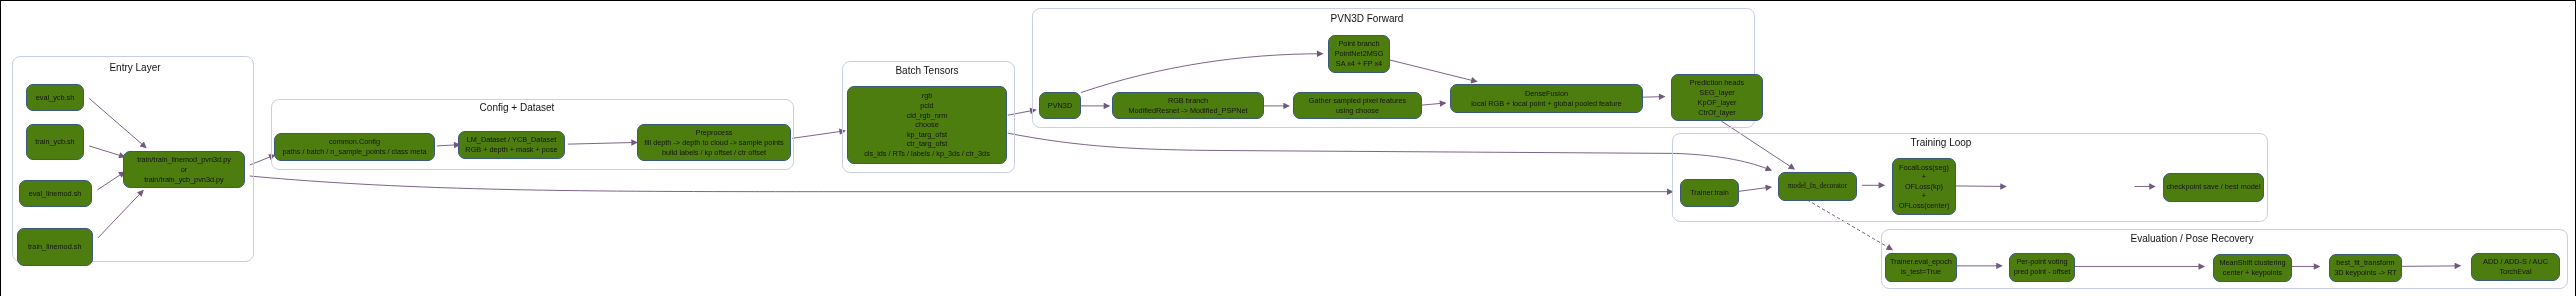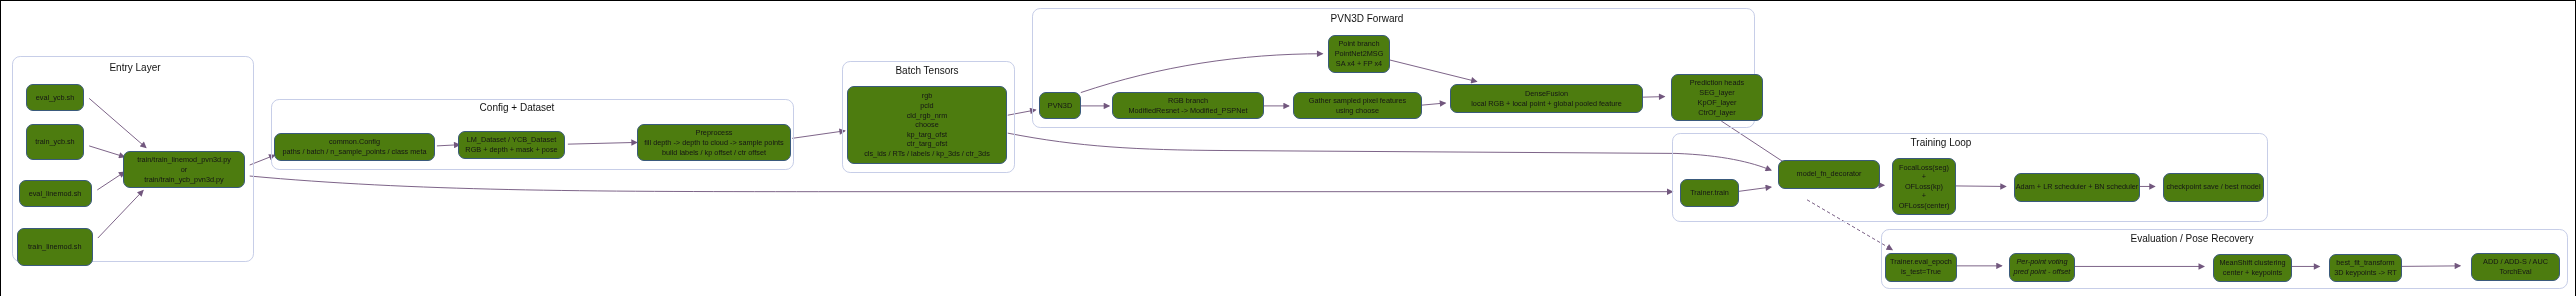--- a/index.html
+++ b/index.html
@@ -165,42 +165,39 @@
   <div class="node" style="left:1670px;top:73px;width:92px;height:47px;">
     <span class="ln">Prediction heads</span>
     <span class="ln">SEG_layer</span>
     <span class="ln">KpOF_layer</span>
     <span class="ln">CtrOf_layer</span>
   </div>
 
   <div class="node" style="left:1679px;top:178px;width:59px;height:28px;">
     <span class="ln">Trainer.train</span>
   </div>
-  <div class="node" style="left:1777px;top:159px;width:102px;height:28.6px;">
+  <div class="node" style="left:1777px;top:171px;width:79px;height:28.6px;font-family:Liberation Serif, serif;">
     <span class="ln">model_fn_decorator</span>
   </div>
   <div class="node" style="left:1891px;top:157px;width:64px;height:57px;line-height:9.6px;">
     <span class="ln">FocalLoss(seg)</span>
     <span class="ln">+</span>
     <span class="ln">OFLoss(kp)</span>
     <span class="ln">+</span>
     <span class="ln">OFLoss(center)</span>
   </div>
-  <div class="node" style="left:2013px;top:172px;width:126px;height:28.6px;">
-    <span class="ln">Adam + LR scheduler + BN scheduler</span>
-  </div>
   <div class="node" style="left:2162px;top:172px;width:101px;height:28.6px;">
     <span class="ln">checkpoint save / best model</span>
   </div>
 
   <div class="node" style="left:1884px;top:252px;width:72px;height:28.6px;border-radius:6px;">
     <span class="ln">Trainer.eval_epoch</span>
     <span class="ln">is_test=True</span>
   </div>
-  <div class="node" style="left:2008px;top:252px;width:66px;height:28.6px;font-style:italic;">
+  <div class="node" style="left:2008px;top:252px;width:66px;height:28.6px;">
     <span class="ln">Per-point voting</span>
     <span class="ln">pred point - offset</span>
   </div>
   <div class="node" style="left:2212px;top:253px;width:79px;height:28px;">
     <span class="ln">MeanShift clustering</span>
     <span class="ln">center + keypoints</span>
   </div>
   <div class="node" style="left:2328px;top:253px;width:73px;height:28px;">
     <span class="ln">best_fit_transform</span>
     <span class="ln">3D keypoints -&gt; RT</span>

